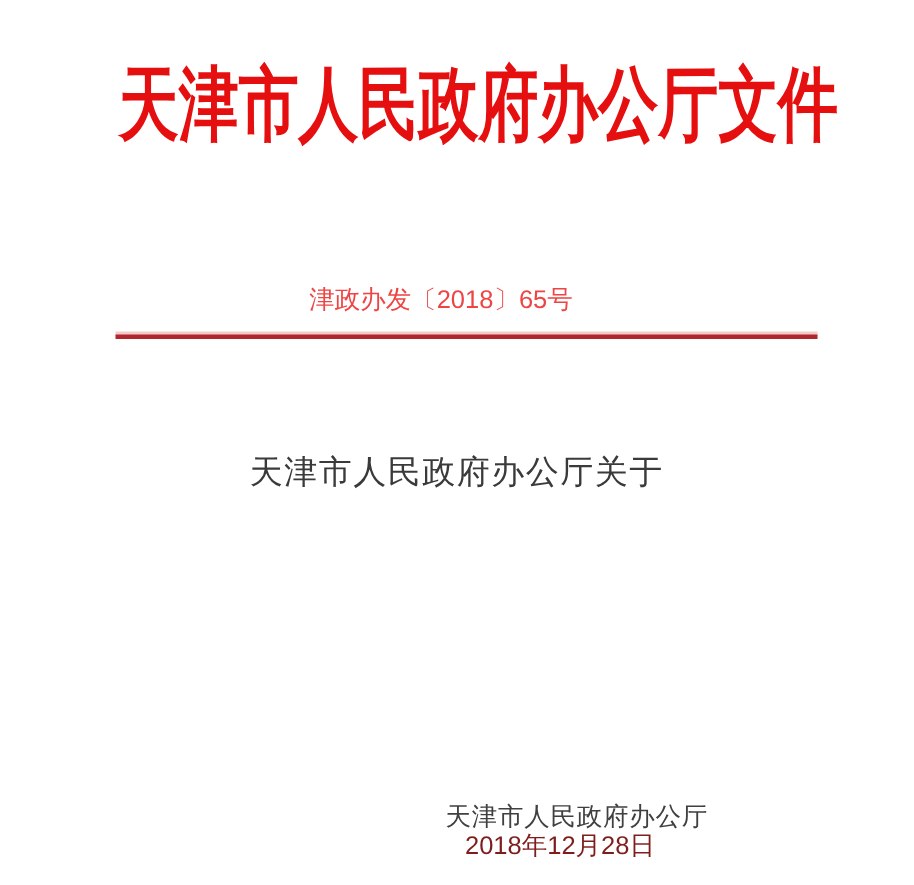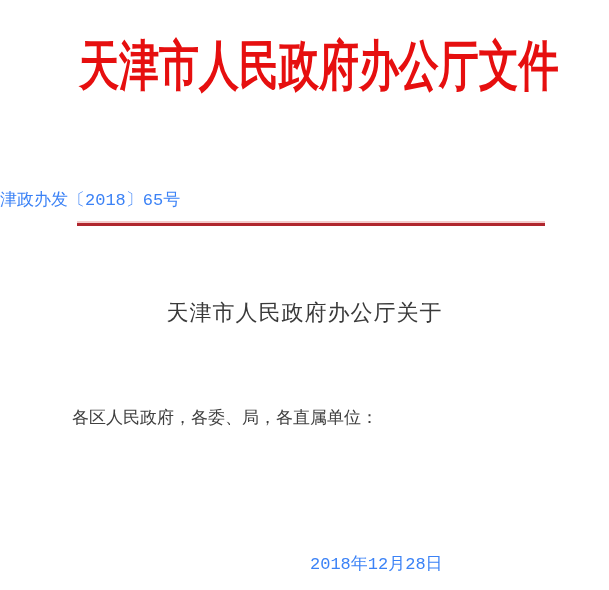--- a/index.html
+++ b/index.html
@@ -6,21 +6,21 @@
     margin: 0;
     padding: 0;
     background: #ffffff;
   }
   .page {
     position: relative;
     width: 609px;
     height: 590px;
     background: #ffffff;
     overflow: hidden;
-    font-family: Liberation Mono, monospace;
+    font-family: Liberation Sans, sans-serif;
     color: #404040;
   }
   
   .letterhead {
     position: absolute;
     top: 38px;
     left: 0;
     width: 609px;
     text-align: center;
     font-size: 54px;
@@ -31,23 +31,23 @@
     transform: scaleX(0.74);
     transform-origin: 50% 50%;
     letter-spacing: 0;
   }
   
   .doc-number {
     position: absolute;
     top: 188px;
     left: 0;
     width: 588px;
-    text-align: left;
+    text-align: center;
     font-size: 17px;
-    color: #3b82f6;
+    color: #ef4444;
   }
   
   .divider {
     position: absolute;
     top: 223px;
     left: 77px;
     width: 468px;
     height: 3px;
     background: #b0262d;
     box-shadow: 0 -2px 0 rgba(230, 140, 140, 0.45);
@@ -86,40 +86,40 @@
     font-size: 17px;
     letter-spacing: 0.5px;
     color: #404040;
     white-space: nowrap;
   }
   .issue-date {
     position: absolute;
     top: 552px;
     left: 310px;
     font-size: 17px;
-    color: #3b82f6;
+    color: #7f1d1d;
     white-space: nowrap;
     text-align: right;
   }
 </style>
 </head>
 <body>
 
 <div class="page">
 
   <div class="letterhead">天津市人民政府办公厅文件</div>
 
   <div class="doc-number">津政办发〔2018〕65号</div>
 
   <div class="divider"></div>
 
   <div class="notice-title">
     <div>天津市人民政府办公厅关于</div>
   </div>
 
   <div class="body-text">
-    <div class="salutation">各区人民政府，各委、局，各直属单位：</div>
   </div>
 
+  <div class="signature">天津市人民政府办公厅</div>
 
   <div class="issue-date">2018年12月28日</div>
 
 </div>
 
 </body></html>

